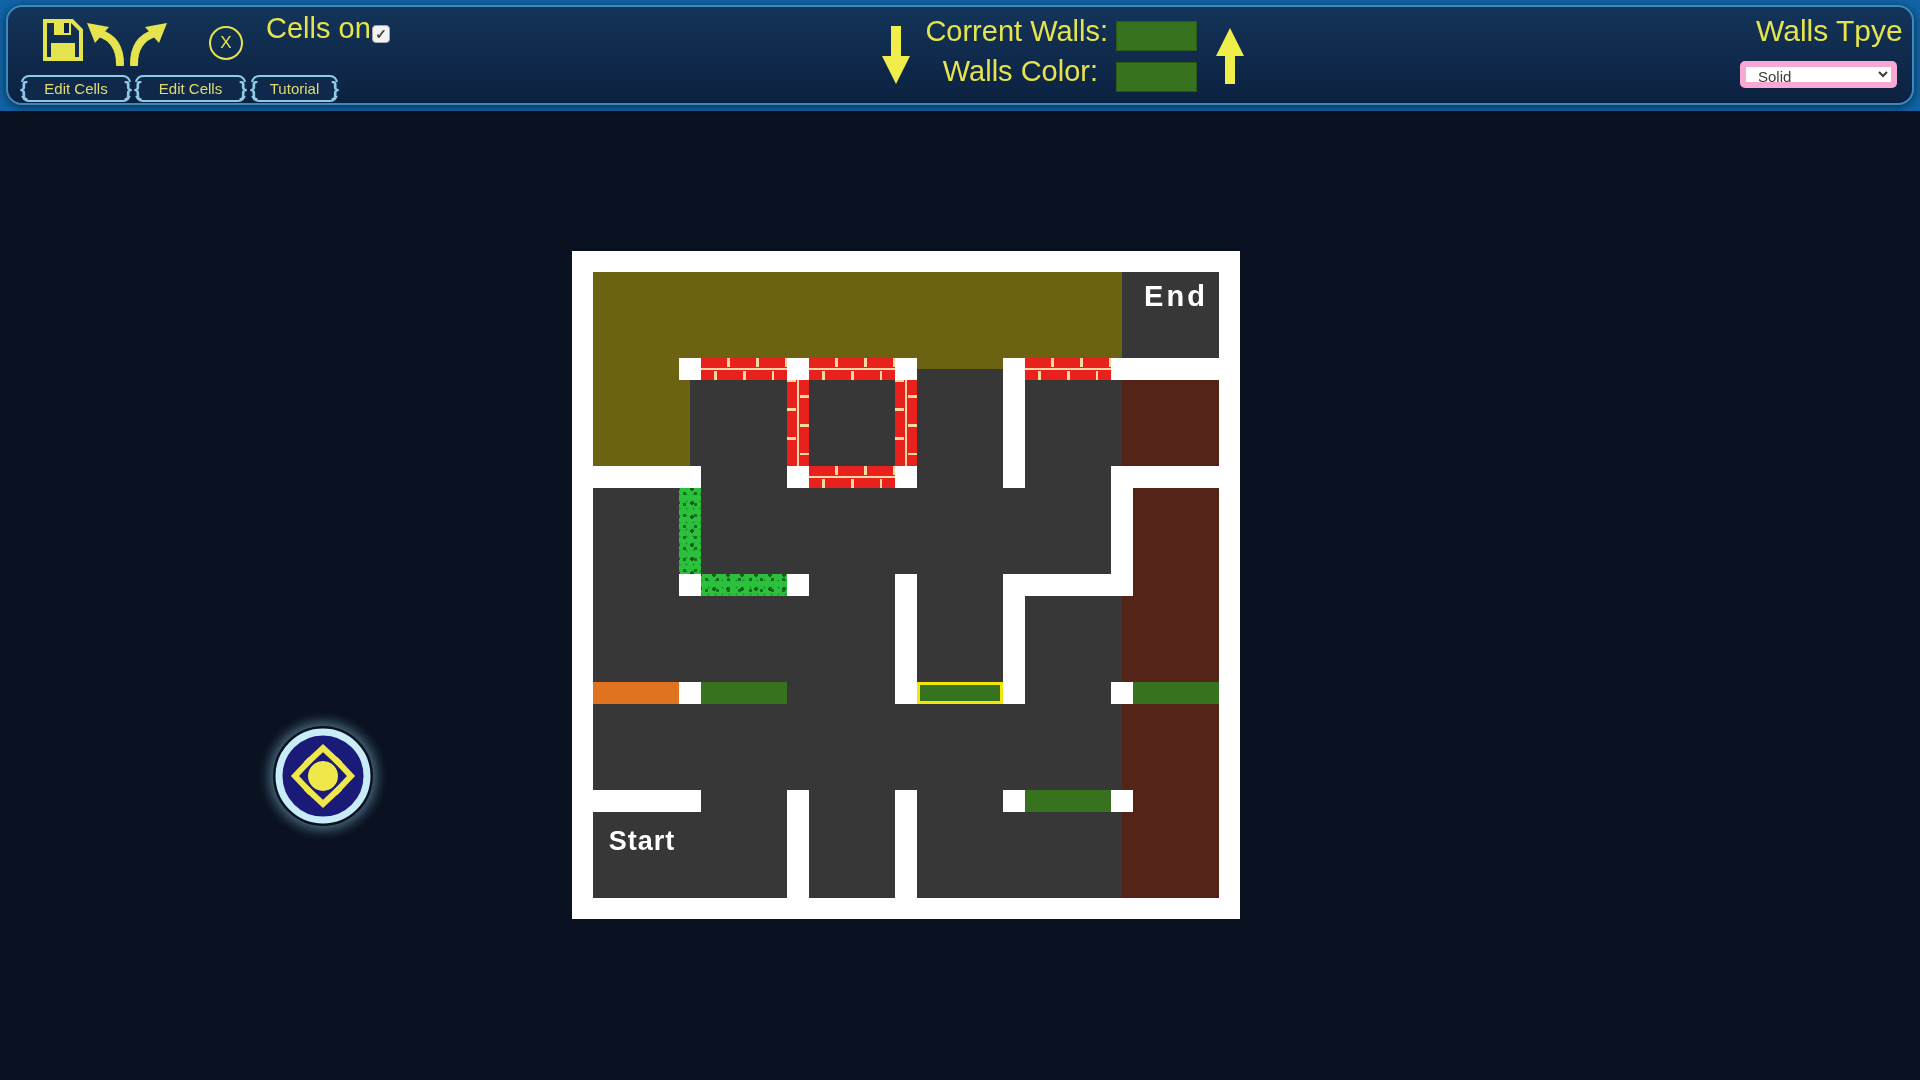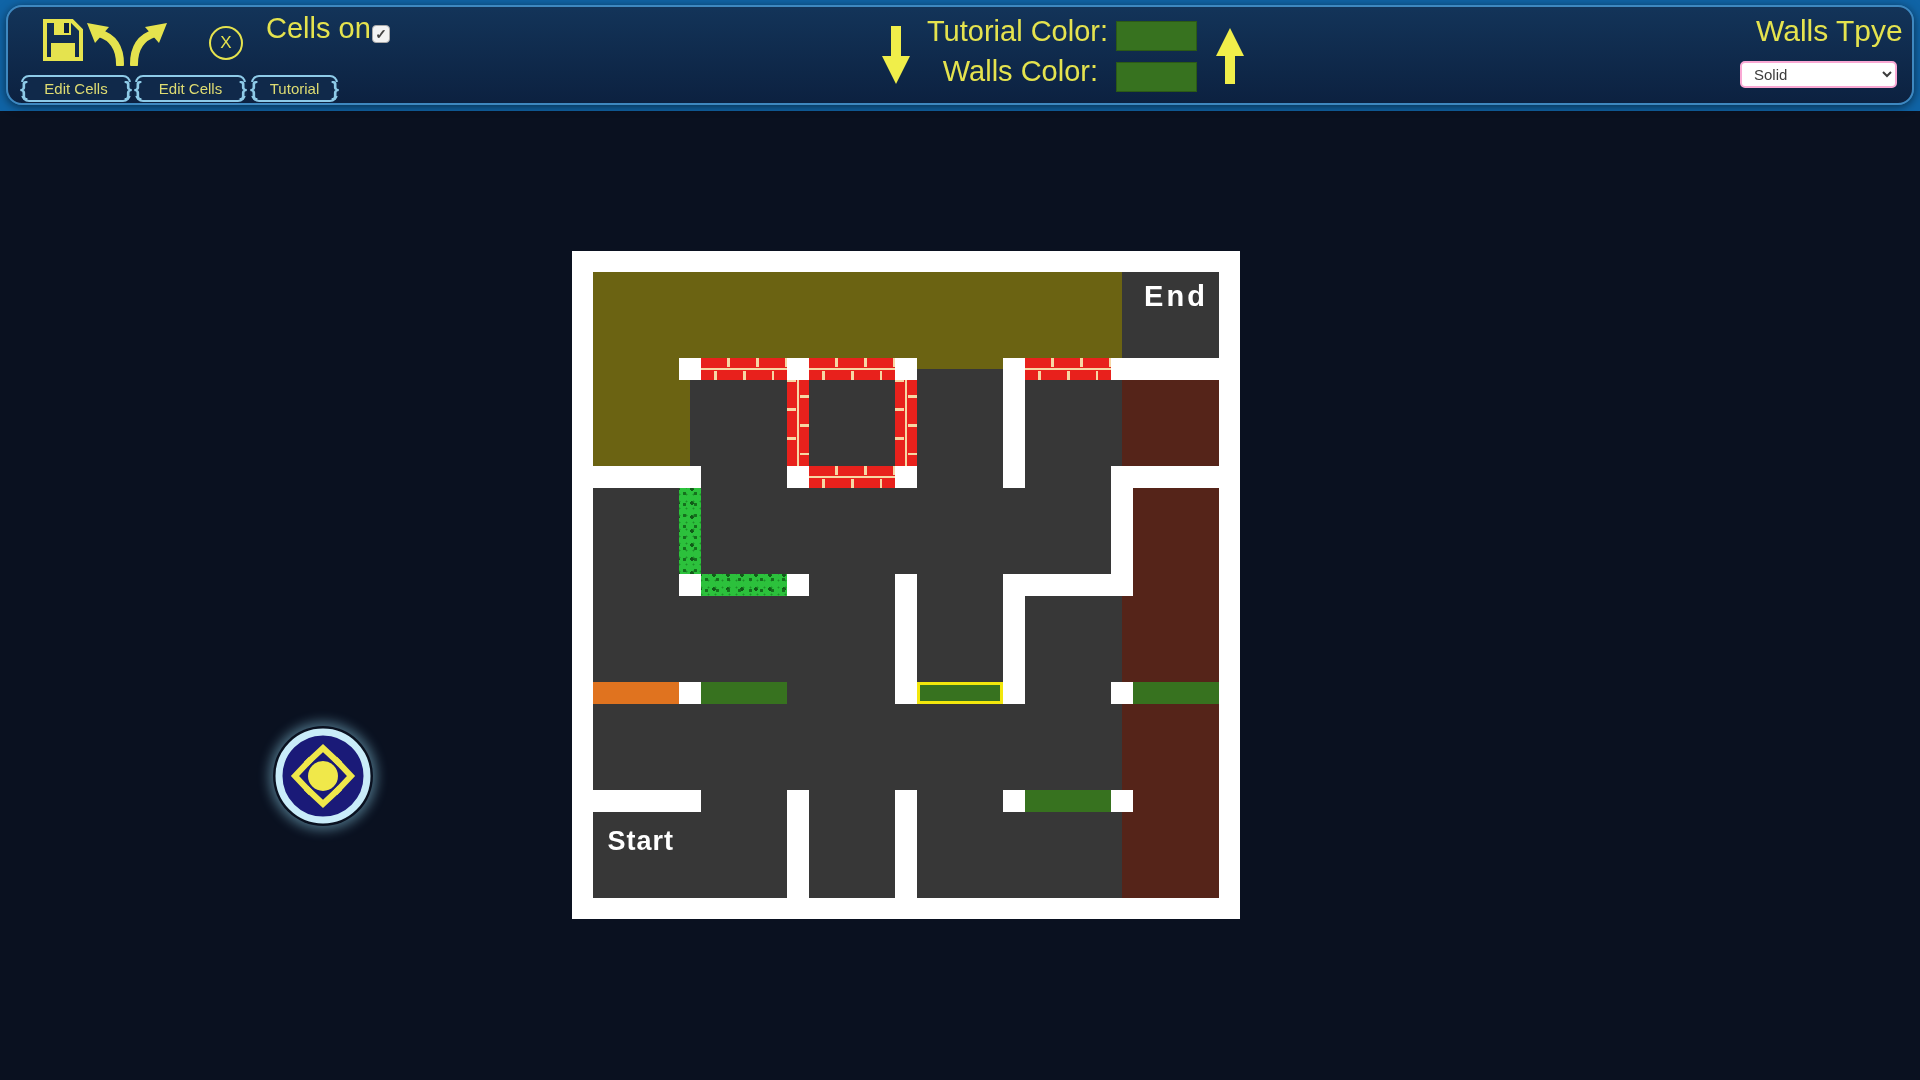--- a/index.html
+++ b/index.html
@@ -20,21 +20,21 @@
               background:none; cursor:pointer; }
   .checkbox { position:absolute; width:18px; height:18px; background:#f3f3f3; border:1px solid #aaa;
               border-radius:4px; color:#444; font-size:14px; font-weight:bold; display:flex;
               align-items:center; justify-content:center; cursor:pointer; }
   .tb-btn { position:absolute; height:27px; background:#10294a; border:2px solid #8ecbe8; border-radius:8px;
             color:#dedc72; font-size:15px; font-family:"Liberation Sans",sans-serif; cursor:pointer;
             display:flex; align-items:center; justify-content:center; }
   .tb-btn::before { content:"{"; color:#8ecbe8; position:absolute; left:-3px; font-size:20px; font-weight:bold; background:#10294a; line-height:14px; }
   .tb-btn::after  { content:"}"; color:#8ecbe8; position:absolute; right:-3px; font-size:20px; font-weight:bold; background:#10294a; line-height:14px; }
   .swatch { position:absolute; width:81px; height:30px; border:1px solid #2c5a16; }
-  .wall-type-select { position:absolute; width:157px; height:27px; border-radius:5px; border:2px solid #f9a8d4;
+  .wall-type-select { position:absolute; width:157px; height:27px; border-radius:5px; border:6px solid #f9a8d4;
                       background:#fff; color:#3c3c3c; font-size:15px; padding-left:8px;
                       font-family:"Liberation Sans",sans-serif; }
 
   
   #maze { position:absolute; background:#ffffff; }
   .mz { position:absolute; }
   .mz-label { position:absolute; color:#ffffff; font-weight:bold; white-space:nowrap; }
   .t-brick-h { background-color:#e8211c;
     background-image:
       repeating-linear-gradient(90deg, transparent 0 26px, #f6d7a4 26px 29px),
@@ -108,21 +108,21 @@
     <button class="tb-btn" style="left:21px;  top:75px; width:110px;">Edit Cells</button>
     <button class="tb-btn" style="left:135px; top:75px; width:111px;">Edit Cells</button>
     <button class="tb-btn" style="left:251px; top:75px; width:87px;">Tutorial</button>
 
     <span class="abs" style="left:882px; top:26px;">
       <svg width="28" height="60" viewBox="0 0 28 60">
         <rect x="9" y="0" width="10" height="32" fill="#f0ee4a"></rect>
         <polygon points="0,30 28,30 14,58" fill="#f0ee4a"></polygon>
       </svg>
     </span>
-    <span class="bar-label" style="left:898px; top:15px; width:210px; text-align:right;">Tutorial Color:</span>
+    <span class="bar-label" style="left:898px; top:15px; width:210px; text-align:right;">Corrent Walls:</span>
     <span class="swatch" style="left: 1116px; top: 21px; background-color: rgb(55, 114, 31);"></span>
     <span class="bar-label" style="left:898px; top:55px; width:200px; text-align:right;">Walls Color:</span>
     <span class="swatch" style="left: 1116px; top: 62px; background-color: rgb(55, 114, 31);"></span>
     <span class="abs" style="left:1216px; top:26px;">
       <svg width="28" height="60" viewBox="0 0 28 60">
         <polygon points="14,2 0,30 28,30" fill="#f0ee4a"></polygon>
         <rect x="9" y="28" width="10" height="30" fill="#f0ee4a"></rect>
       </svg>
     </span>
 
@@ -262,16 +262,16 @@
       <div class="mz" style="left: 539px; top: 453px; width: 11px; height: 86px; background-color: rgb(55, 55, 55);"></div>
       <div class="mz" style="left: 550px; top: 453px; width: 11px; height: 86px; background-color: rgb(85, 36, 25);"></div>
       <div class="mz" style="left: 107px; top: 561px; width: 11px; height: 86px; background-color: rgb(55, 55, 55);"></div>
       <div class="mz" style="left: 118px; top: 561px; width: 11px; height: 86px; background-color: rgb(55, 55, 55);"></div>
       <div class="mz" style="left: 431px; top: 561px; width: 11px; height: 86px; background-color: rgb(55, 55, 55);"></div>
       <div class="mz" style="left: 442px; top: 561px; width: 11px; height: 86px; background-color: rgb(55, 55, 55);"></div>
       <div class="mz" style="left: 539px; top: 561px; width: 11px; height: 86px; background-color: rgb(55, 55, 55);"></div>
       <div class="mz" style="left: 550px; top: 561px; width: 11px; height: 86px; background-color: rgb(85, 36, 25);"></div>
       <div class="mz" style="left: 215px; top: 431px; width: 22px; height: 22px; background-color: rgb(55, 55, 55);"></div>
       <div class="mz-label" style="left: 561px; top: 29px; width: 86px; text-align: center; font-size: 29px; letter-spacing: 3px;">End</div>
-      <div class="mz-label" style="left: 16px; top: 575px; width: 86px; text-align: right; font-size: 27px; letter-spacing: 1px;">Start</div>
+      <div class="mz-label" style="left: 27px; top: 575px; width: 86px; text-align: center; font-size: 27px; letter-spacing: 1px;">Start</div>
     </div>
 
 </div>
 
 </body></html>

